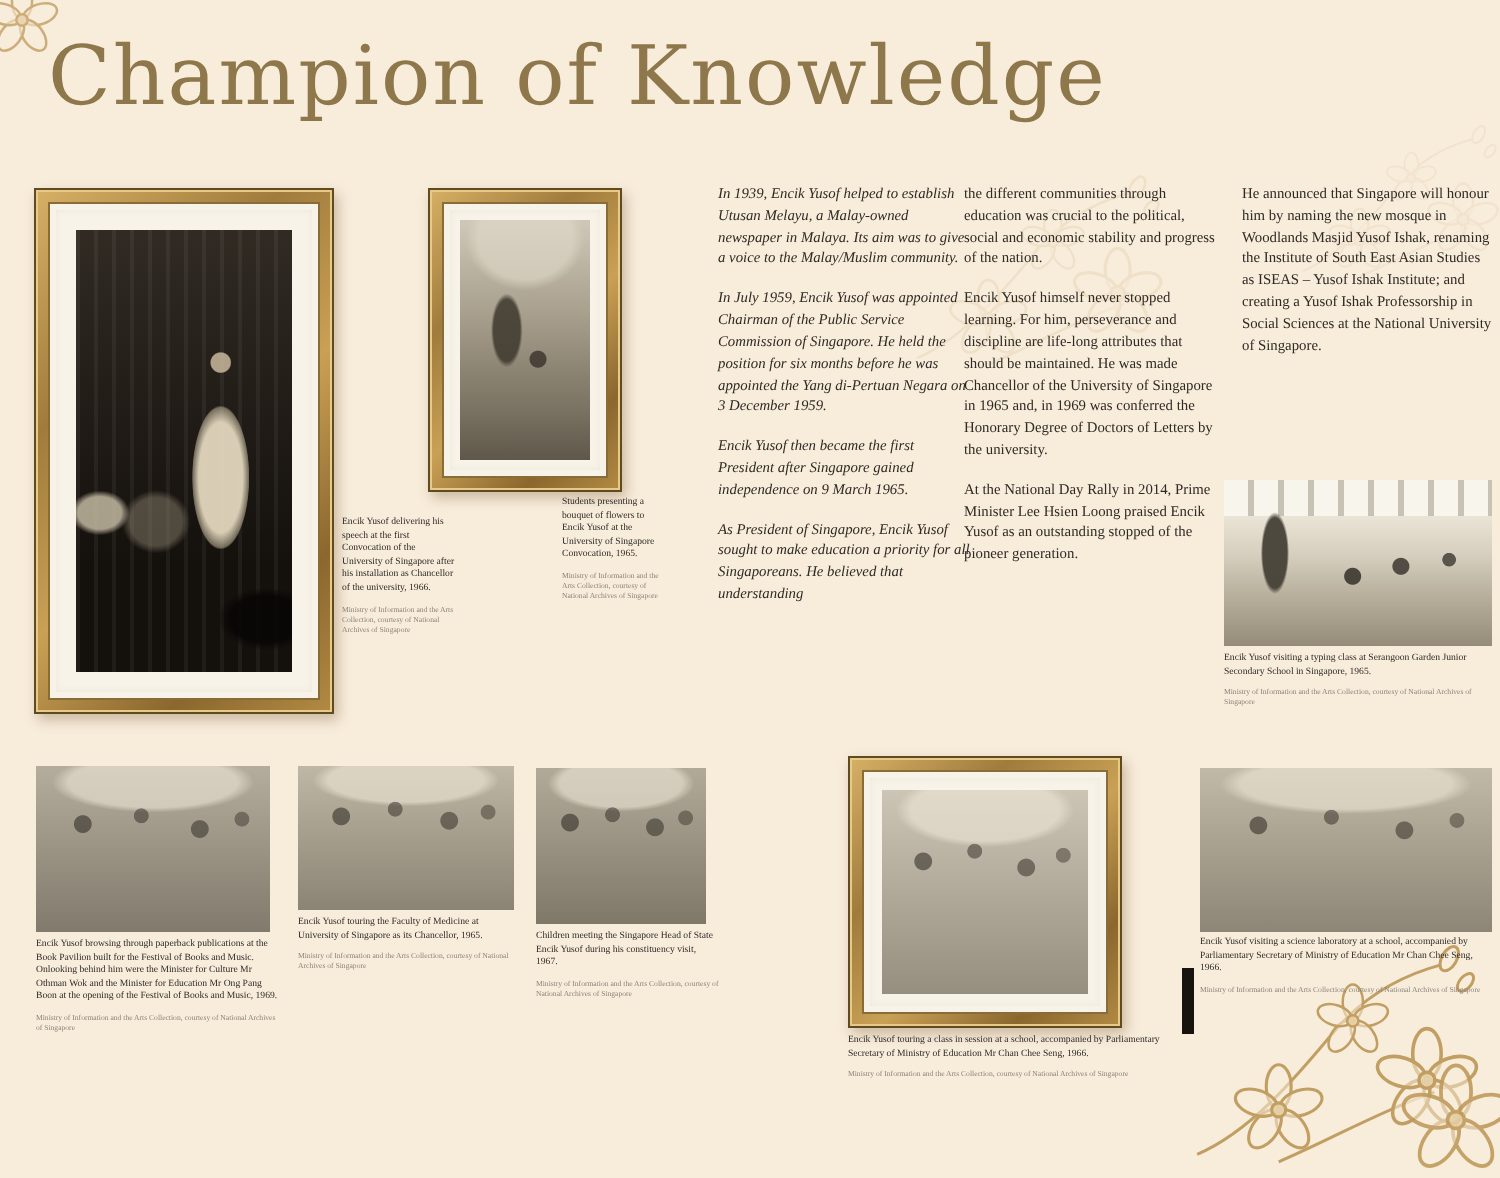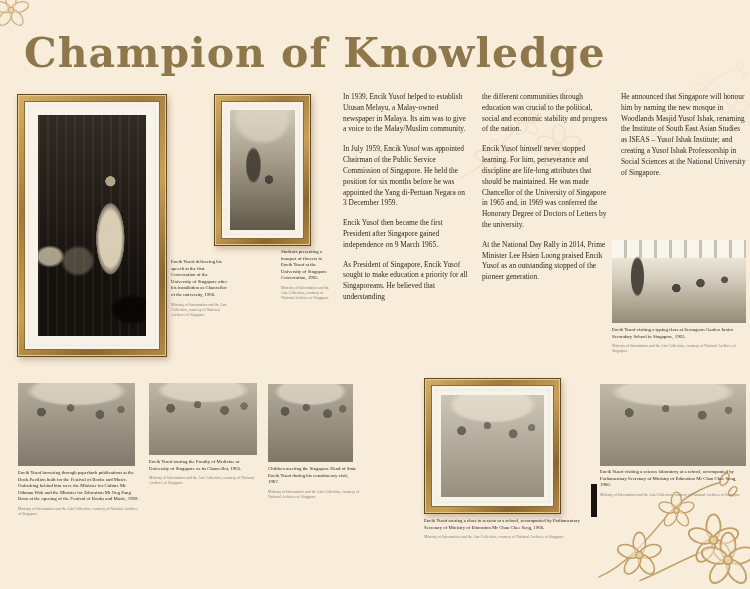--- a/index.html
+++ b/index.html
@@ -1,20 +1,20 @@
 <!DOCTYPE html>
 <html><head>
 <meta charset="utf-8">
 <style>
   html,body{margin:0;padding:0;}
   body{width:750px;height:589px;background:#f8ecdb;font-family:"Liberation Serif",serif;}
   .panel{position:relative;width:750px;height:589px;background:#f8ecdb;overflow:hidden;}
 
-  .title{position:absolute;left:24px;top:29px;margin:0;font-family:"DejaVu Serif",serif;
-         font-weight:700;font-size:41px;letter-spacing:1px;color:#8d774b;}
+  .title{position:absolute;left:24px;top:14px;margin:0;font-family:"DejaVu Serif",serif;
+         font-weight:400;font-size:41px;letter-spacing:1px;color:#8d774b;}
 
   
   .col{position:absolute;top:92px;width:127px;color:#2e2a24;font-size:7.4px;line-height:1.46;text-align:left;}
   .col p{margin:0 0 9px 0;}
 
   
   .frame{position:absolute;box-sizing:border-box;padding:6px;border:1px solid #5f4a22;
          background:linear-gradient(135deg,#d7b066 0%,#a07b3c 30%,#c9a055 55%,#8b672e 80%,#b28a44 100%);
          box-shadow:inset 0 0 0 1px #e7ca86, 2px 3px 6px rgba(120,90,50,.35);}
   .mat{box-sizing:border-box;width:100%;height:100%;background:#f7f3e8;border:1px solid #8a6c36;
@@ -139,21 +139,21 @@
   <div class="frame" style="left:214px;top:94px;width:97px;height:152px;">
     <div class="mat mat-sm">
       <div class="photo ph-students"></div>
     </div>
   </div>
   <div class="cap" style="left:281px;top:249px;width:53px;">
     <p class="cap-text">Students presenting a bouquet of flowers to Encik Yusof at the University of Singapore Convocation, 1965.</p>
     <p class="cap-credit">Ministry of Information and the Arts Collection, courtesy of National Archives of Singapore</p>
   </div>
 
-  <div class="col" style="left:343px;">
+  <div class="col" style="left:359px;font-style:italic;">
     <p>In 1939, Encik Yusof helped to establish Utusan Melayu, a Malay-owned newspaper in Malaya. Its aim was to give a voice to the Malay/Muslim community.</p>
     <p>In July 1959, Encik Yusof was appointed Chairman of the Public Service Commission of Singapore. He held the position for six months before he was appointed the Yang di-Pertuan Negara on 3 December 1959.</p>
     <p>Encik Yusof then became the first President after Singapore gained independence on 9 March 1965.</p>
     <p>As President of Singapore, Encik Yusof sought to make education a priority for all Singaporeans. He believed that understanding</p>
   </div>
   <div class="col" style="left:482px;font-family:Liberation Serif, serif;">
     <p>the different communities through education was crucial to the political, social and economic stability and progress of the nation.</p>
     <p>Encik Yusof himself never stopped learning. For him, perseverance and discipline are life-long attributes that should be maintained. He was made Chancellor of the University of Singapore in 1965 and, in 1969 was conferred the Honorary Degree of Doctors of Letters by the university.</p>
     <p>At the National Day Rally in 2014, Prime Minister Lee Hsien Loong praised Encik Yusof as an outstanding stopped of the pioneer generation.</p>
   </div>

